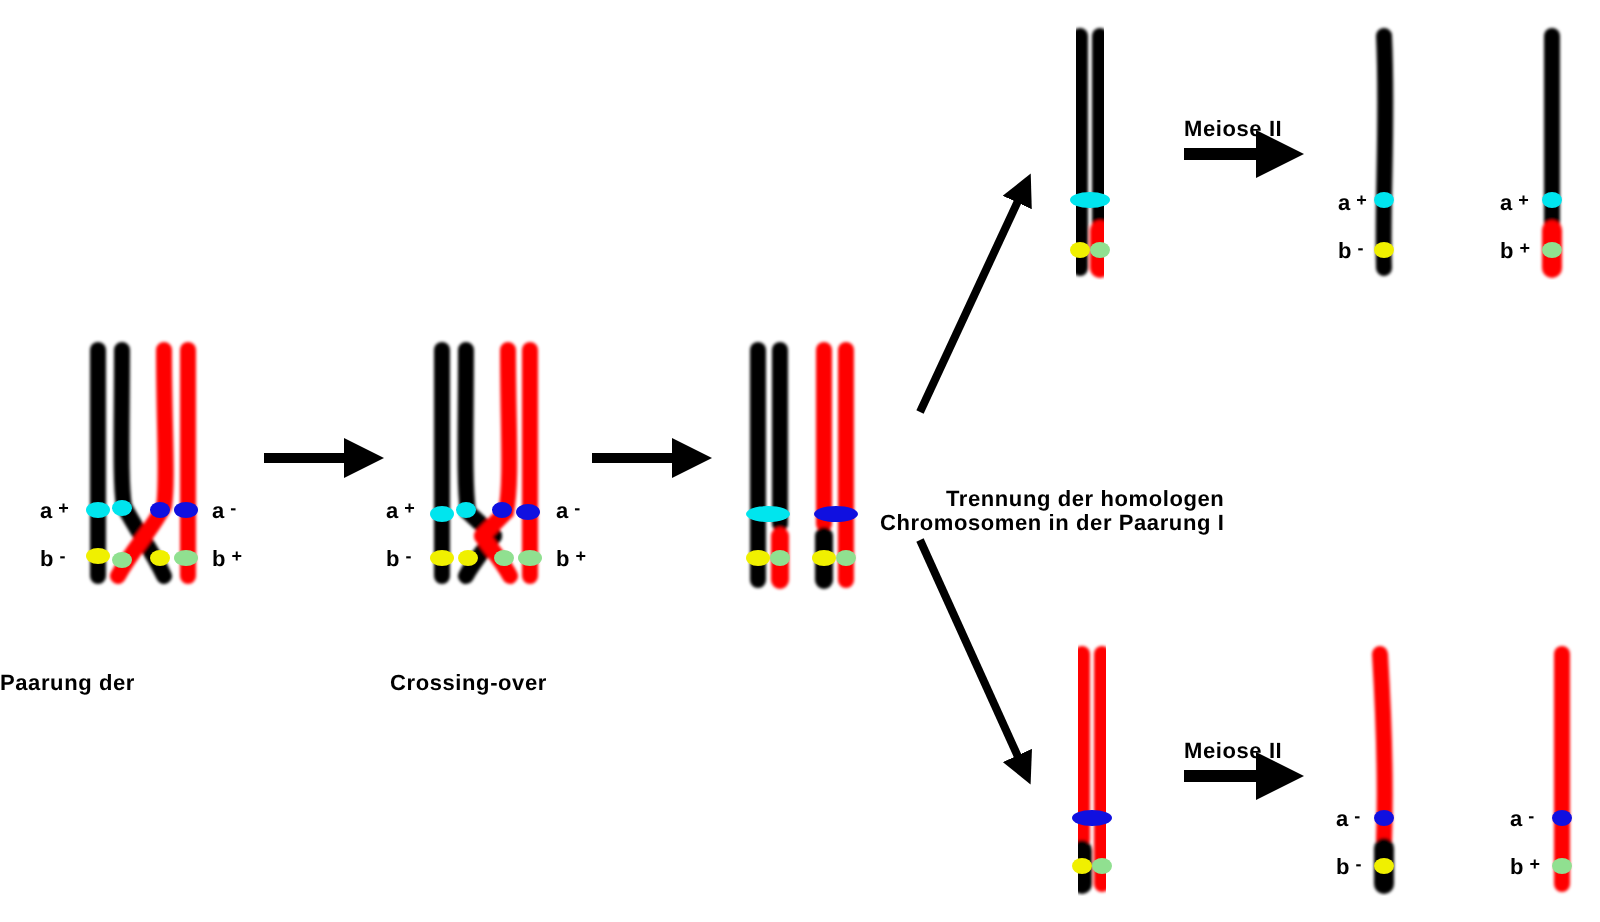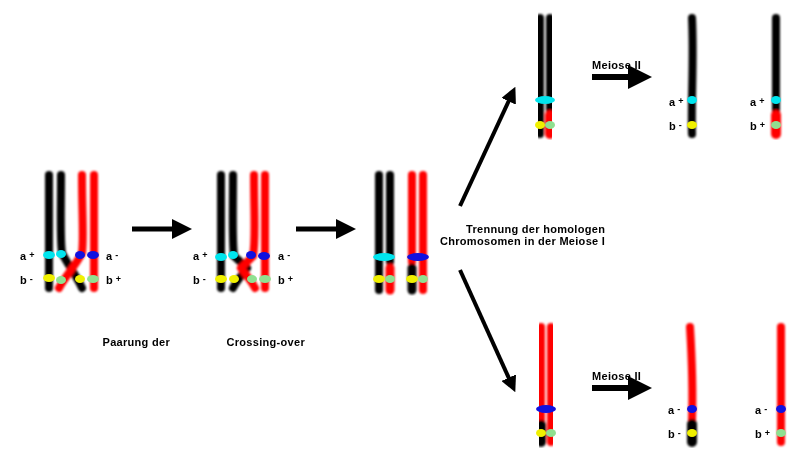--- a/index.html
+++ b/index.html
@@ -3,21 +3,21 @@
 <meta charset="utf-8">
 <style>
   html, body { margin: 0; padding: 0; background: #ffffff; }
   body { width: 800px; height: 461px; position: relative; overflow: hidden;
          font-family: "Liberation Sans", sans-serif; }
   svg { position: absolute; left: 0; top: 0; }
   .lbl { position: absolute; font-weight: bold; font-size: 11px; color: #000;
          white-space: nowrap; line-height: 12px; }
   .lbl sup { font-size: 9px; position: relative; top: -2px; vertical-align: baseline; margin-left: 3px; }
   .caption { position: absolute; font-weight: bold; font-size: 11px; color: #000;
-             text-align: right; line-height: 12px; letter-spacing: 0.3px; }
+             text-align: left; line-height: 12px; letter-spacing: 0.3px; }
   .caption-left { text-align: right; }
 </style>
 </head>
 <body>
 
 <svg width="800" height="461" viewBox="0 0 800 461">
   <defs>
     <filter id="blur" x="-20%" y="-5%" width="140%" height="110%">
       <feGaussianBlur stdDeviation="0.8"></feGaussianBlur>
     </filter>
@@ -150,23 +150,23 @@
 <div class="lbl" style="left:193px;top:274px"><span>b</span><sup>-</sup></div>
 <div class="lbl" style="left:278px;top:250px"><span>a</span><sup>-</sup></div>
 <div class="lbl" style="left:278px;top:274px"><span>b</span><sup>+</sup></div>
 
 <div class="caption" style="left:0px;top:336px;width:170px">
   <div>Paarung der</div>
 </div>
 <div class="caption" style="left:195px;top:336px;width:110px">
   <div>Crossing-over</div>
 </div>
-<div class="caption caption-left" style="left:440px;top:223px">
+<div class="caption caption-left" style="left:440px;top:244px">
   <div>Trennung der homologen</div>
-  <div>Chromosomen in der Meiose I</div>
+  <div>Chromosomen in der Paarung I</div>
 </div>
 
 <div class="caption caption-left" style="left:592px;top:59px">Meiose II</div>
 <div class="caption caption-left" style="left:592px;top:370px">Meiose II</div>
 
 <div class="lbl" style="left:669px;top:96px"><span>a</span><sup>+</sup></div>
 <div class="lbl" style="left:669px;top:120px"><span>b</span><sup>-</sup></div>
 <div class="lbl" style="left:750px;top:96px"><span>a</span><sup>+</sup></div>
 <div class="lbl" style="left:750px;top:120px"><span>b</span><sup>+</sup></div>
 

